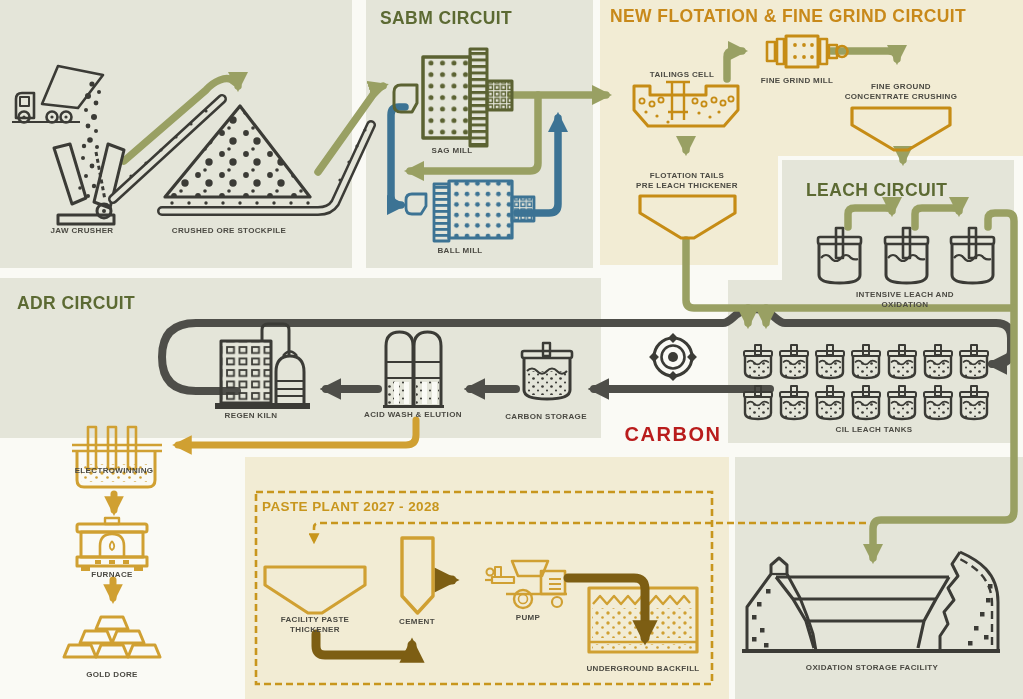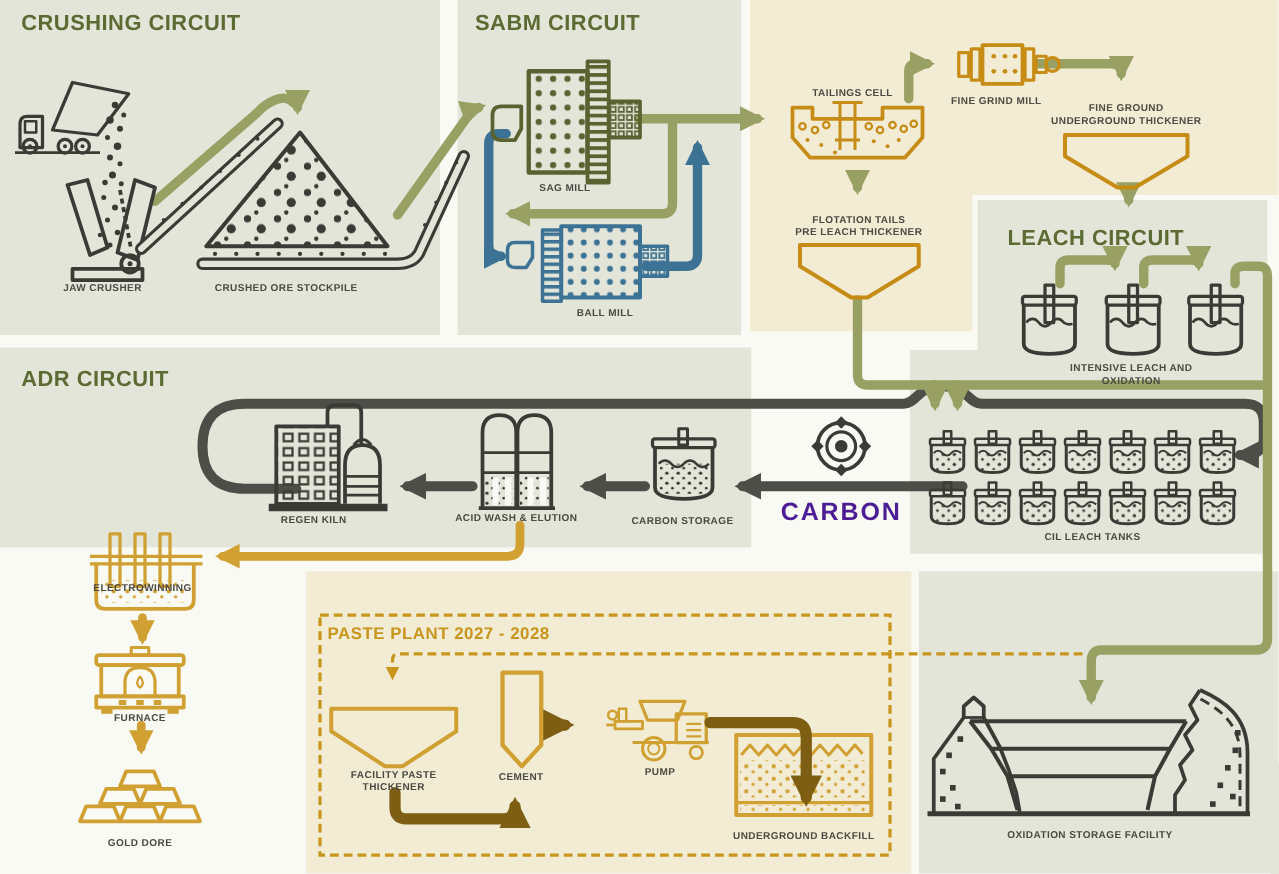--- a/index.html
+++ b/index.html
@@ -10,21 +10,21 @@
   .cream{background:#f2ecd4;}
   svg#art{position:absolute;left:0;top:0;}
   .lbl{position:absolute;font:700 8px/9.5px "Liberation Sans",sans-serif;color:#4b4a43;
        letter-spacing:.35px;text-align:center;transform:translateX(-50%);white-space:pre-line;}
   .title{position:absolute;font:800 17.5px/20px "Liberation Sans",sans-serif;
          letter-spacing:.4px;color:#5c6a33;white-space:nowrap;}
   .title.orange{color:#c8891a;}
   .subtitle{position:absolute;font:800 13.5px/15px "Liberation Sans",sans-serif;
             letter-spacing:.4px;color:#c8961d;white-space:nowrap;}
   .carbon-big{position:absolute;font:800 20px/22px "Liberation Sans",sans-serif;
-              letter-spacing:1.5px;color:#4c1d95;transform:translateX(-50%);}
+              letter-spacing:1.5px;color:#b91c1c;transform:translateX(-50%);margin-top:24px;}
 </style>
 </head>
 <body>
 
 <div id="stage">
 
   <div class="panel sage" style="left:0;top:0;width:352px;height:268px"></div>
   <div class="panel sage" style="left:366px;top:0;width:227px;height:268px"></div>
   <div class="panel cream" style="left:600px;top:0;width:423px;height:156px"></div>
   <div class="panel cream" style="left:600px;top:156px;width:178px;height:109px"></div>
@@ -447,34 +447,34 @@
         <rect x="968" y="641" width="4.5" height="4.5"></rect>
           <rect x="988" y="584" width="4.5" height="4.5"></rect>
       </g>
     </g>
 
     <g stroke="#7d5e13" stroke-width="9" fill="none" stroke-linecap="round">
       <path d="M568,578 H634 Q645,578 645,589 V638" marker-end="url(#mBr)"></path>
     </g>
   </svg>
 
-  <div class="title" style="left:17px;top:8px">CRUSHING CIRCUIT</div>
   <div class="title" style="left:380px;top:8px">SABM CIRCUIT</div>
+  <div class="title orange" style="left:610px;top:6px">NEW FLOTATION &amp; FINE GRIND CIRCUIT</div>
   <div class="title" style="left:806px;top:180px">LEACH CIRCUIT</div>
   <div class="title" style="left:17px;top:293px">ADR CIRCUIT</div>
   <div class="subtitle" style="left:262px;top:499px">PASTE PLANT 2027 - 2028</div>
 
   <div class="lbl" style="left:82px;top:226px">JAW CRUSHER</div>
   <div class="lbl" style="left:229px;top:226px">CRUSHED ORE STOCKPILE</div>
   <div class="lbl" style="left:452px;top:146px">SAG MILL</div>
-  <div class="lbl" style="left:484px;top:246px">BALL MILL</div>
+  <div class="lbl" style="left:460px;top:246px">BALL MILL</div>
   <div class="lbl" style="left:682px;top:70px">TAILINGS CELL</div>
   <div class="lbl" style="left:797px;top:76px">FINE GRIND MILL</div>
   <div class="lbl" style="left:901px;top:82px;width:130px">FINE GROUND
-UNDERGROUND THICKENER</div>
+CONCENTRATE CRUSHING</div>
   <div class="lbl" style="left:687px;top:171px;width:130px">FLOTATION TAILS
 PRE LEACH THICKENER</div>
   <div class="lbl" style="left:905px;top:290px">INTENSIVE LEACH AND OXIDATION</div>
   <div class="lbl" style="left:251px;top:411px">REGEN KILN</div>
   <div class="lbl" style="left:413px;top:410px">ACID WASH &amp; ELUTION</div>
   <div class="lbl" style="left:546px;top:412px">CARBON STORAGE</div>
   <div class="carbon-big" style="left:673px;top:399px">CARBON</div>
   <div class="lbl" style="left:874px;top:425px">CIL LEACH TANKS</div>
   <div class="lbl" style="left:114px;top:466px">ELECTROWINNING</div>
   <div class="lbl" style="left:112px;top:570px">FURNACE</div>

